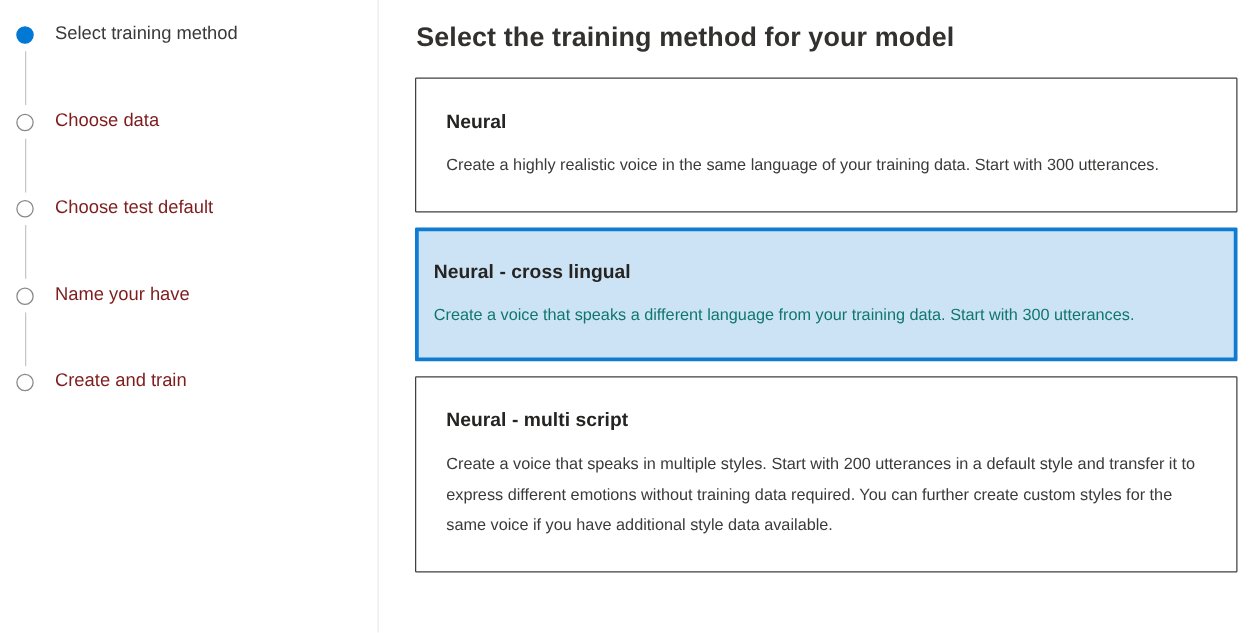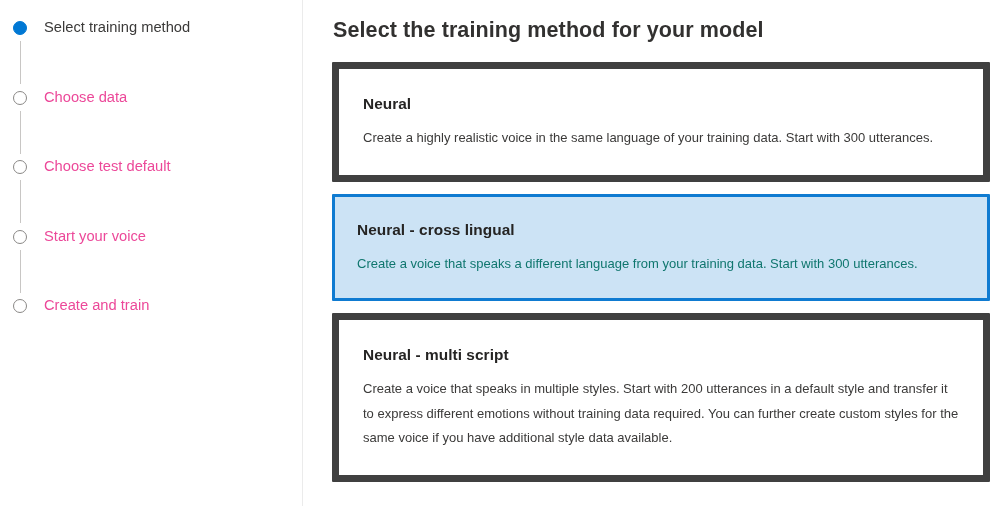--- a/index.html
+++ b/index.html
@@ -84,21 +84,21 @@
     background: #c8c6c4;
   }
   .step:last-child .step-line {
     display: none;
   }
 
   .step-label {
     margin-left: 15px;
     font-size: 14.7px;
     line-height: 19px;
-    color: #ec4899;
+    color: #7f1d1d;
     white-space: nowrap;
   }
   .step.active > .step-label {
     color: #3b3a39;
   }
 
   
   .content {
     position: relative;
     flex: 1 1 auto;
@@ -119,30 +119,30 @@
   }
 
   .card-list {
     margin-top: 18px;
   }
 
   .option-card {
     position: relative;
     box-sizing: border-box;
     background: #ffffff;
-    border: 7px solid #404040;
+    border: 1px solid #404040;
     border-radius: 1px;
     padding: 25px 24px 24px 24px;
     margin-bottom: 12px;
     cursor: pointer;
   }
   .option-card.selected {
     background: #cce3f5;
     border: 3px solid #0f7bd1;
-    padding: 23px 22px 22px 22px;
+    padding: 23px 22px 22px 12px;
   }
 
   .card-title {
     margin: 0 0 12px 0;
     font-size: 15.4px;
     line-height: 20px;
     font-weight: 700;
     color: #252423;
     letter-spacing: .05px;
   }
@@ -187,21 +187,21 @@
         <span class="step-line"></span>
       </span>
       <span class="step-label">Choose test default</span>
     </div>
 
     <div class="step">
       <span class="step-marker">
         <span class="step-dot todo"></span>
         <span class="step-line"></span>
       </span>
-      <span class="step-label">Start your voice</span>
+      <span class="step-label">Name your have</span>
     </div>
 
     <div class="step">
       <span class="step-marker">
         <span class="step-dot todo"></span>
 
       </span>
       <span class="step-label">Create and train</span>
     </div>
 

